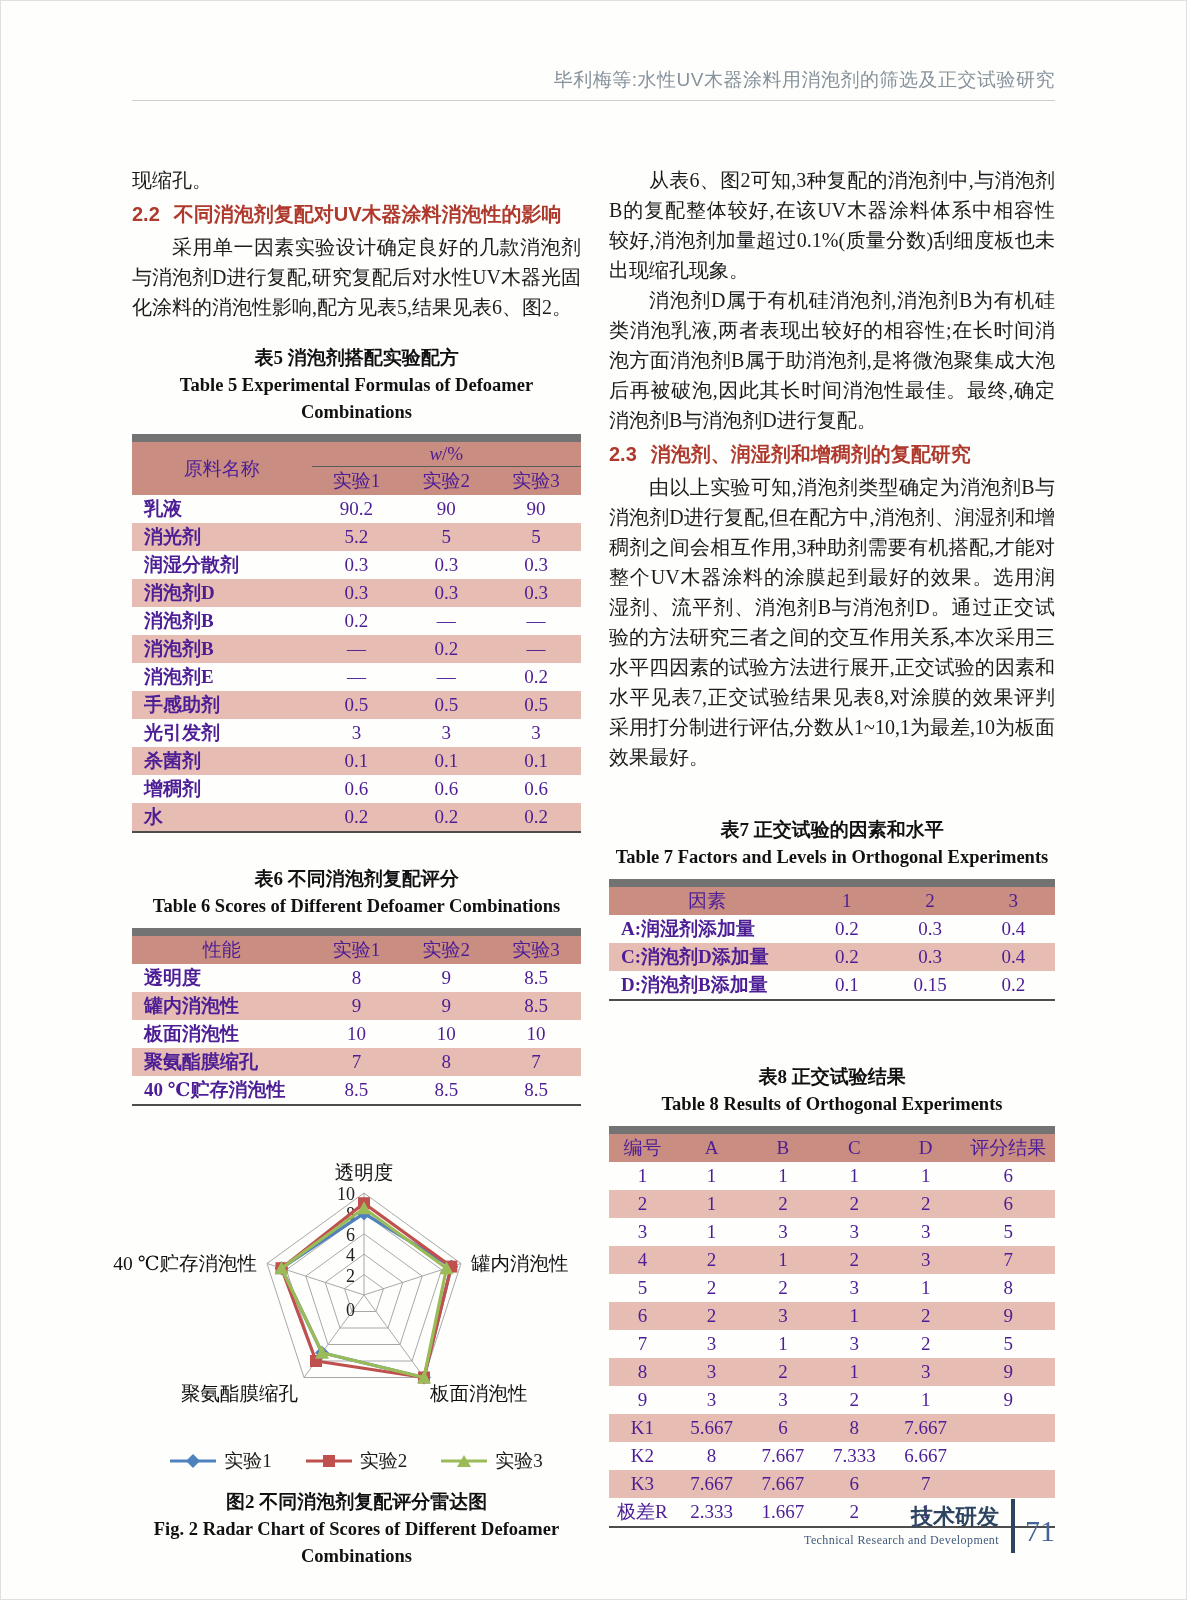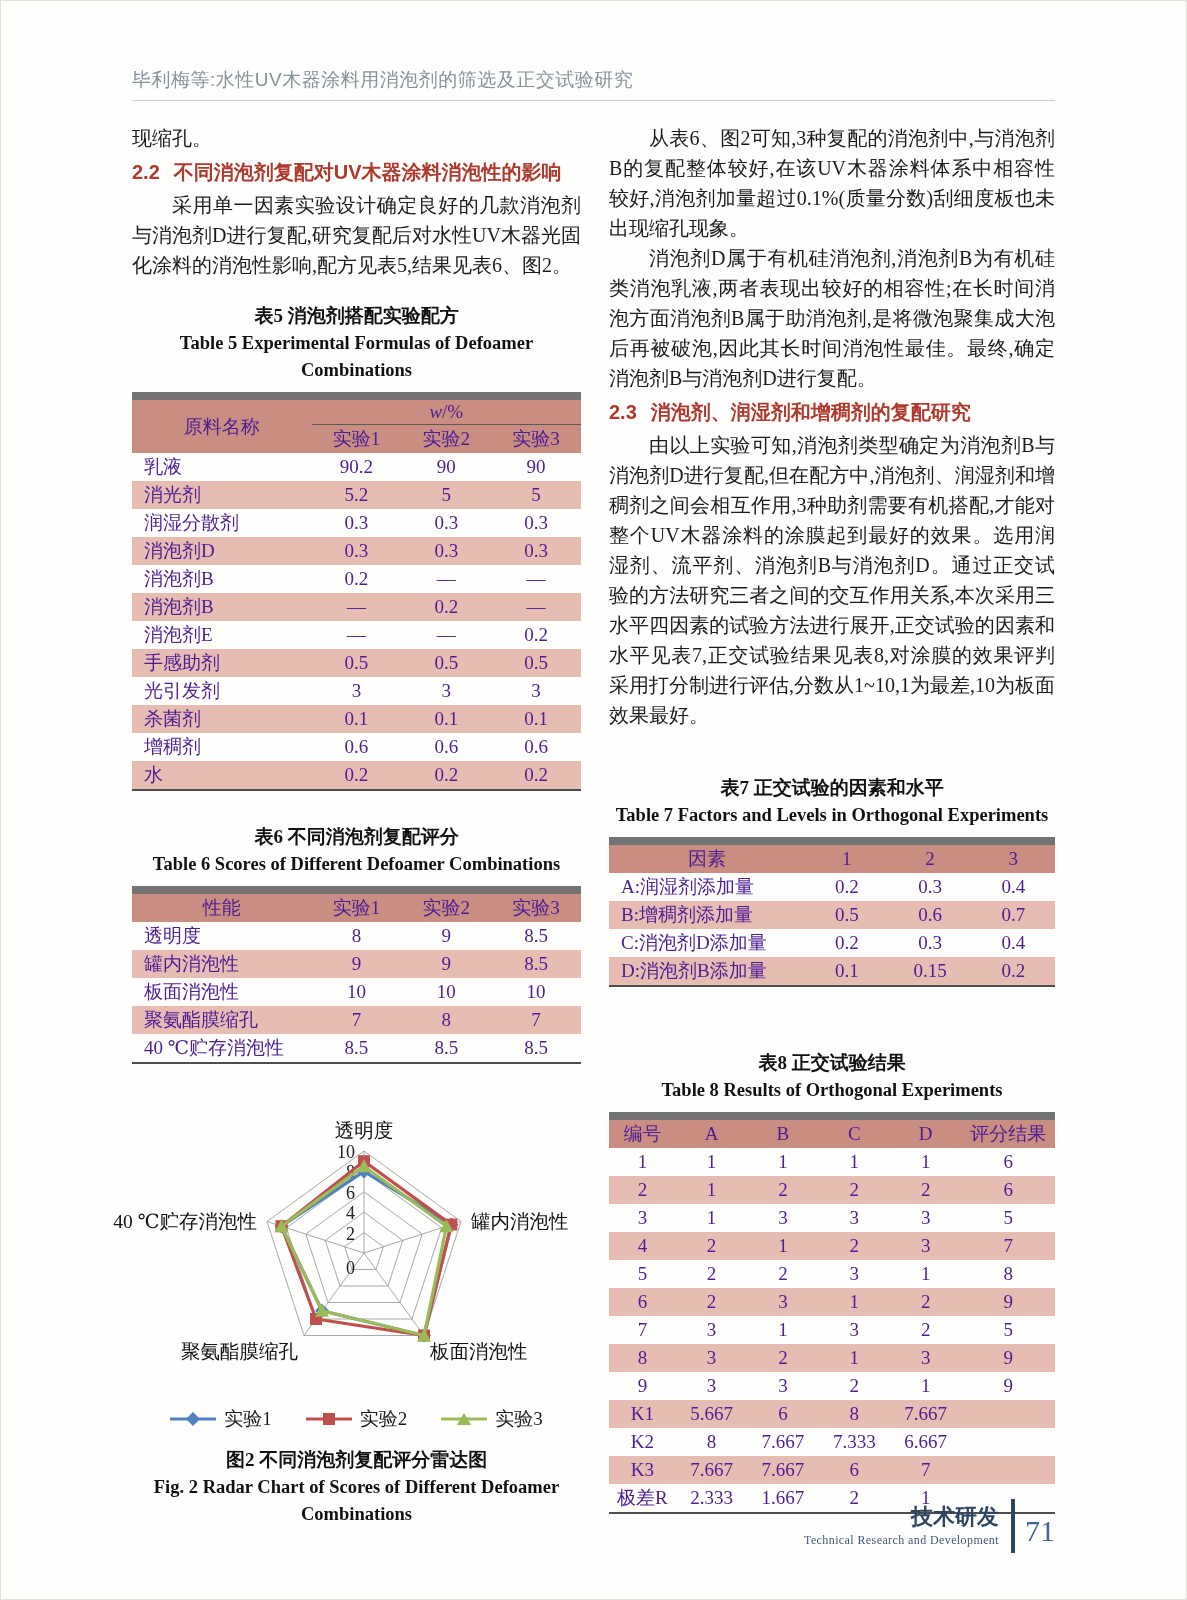--- a/index.html
+++ b/index.html
@@ -5,29 +5,29 @@
   * { margin:0; padding:0; box-sizing:border-box; }
   html,body { background:#ffffff; }
   .page {
     position:relative; width:1187px; height:1600px; margin:0 auto;
     background:#fefefd; border:1px solid #e2e0dd;
     font-family:"Liberation Serif","DejaVu Serif",serif;
     color:#1b1b1b; overflow:hidden;
   }
   .inner { padding:66px 131px 0 131px; }
 
-  .running-header { text-align:left; }
+  .running-header { text-align:right; }
   .running-title {
     font-family:"Liberation Sans","DejaVu Sans",sans-serif;
     font-size:19px; color:#87929b; letter-spacing:0.5px;
   }
   .header-rule { border:none; border-top:1px solid #cfcfcf; margin-top:7px; }
 
   .columns { display:flex; gap:28px; margin-top:22px; }
-  .col { width:449px; }
+  .col { width:449px;margin-top:42px; }
 
   .body-text { font-size:20px; line-height:30px; text-align:justify; color:#1b1b1b; }
   .indent { text-indent:2em; }
 
   .section-heading {
     font-family:"Liberation Sans","DejaVu Sans",sans-serif;
     font-weight:bold; color:#ae392c; font-size:20px; line-height:32px;
     margin:3px 0 2px 0; text-align:left;
   }
   .section-heading .sec-num { margin-right:14px;text-align:center; }
@@ -41,21 +41,21 @@
     font-weight:bold; font-size:18.5px; line-height:27px; color:#111;
     margin:0 auto; max-width:440px;
   }
 
   table { width:100%; border-collapse:collapse; table-layout:fixed;
           border-top:8px solid #737373; border-bottom:2px solid #4d4d4d;
           font-size:19px; color:#4c1d95; }
   th { background:#c98d82; font-weight:normal; }
   td, th { height:28px; text-align:center; padding:1px 3px; overflow:hidden; white-space:nowrap; }
   tbody tr:nth-child(even) td { background:#e6bcb3; }
-  .first-left tbody td:first-child { text-align:left; padding-left:12px; }
+  .first-left tbody td:first-child { text-align:left; padding-left:12px;font-weight:bold; }
   .t5 th:first-child, .t5 td:first-child { width:40%; }
   .t6 th:first-child, .t6 td:first-child { width:40%; }
   .t7 th:first-child, .t7 td:first-child { width:44%; }
   .t8 th:first-child, .t8 td:first-child { width:15%; }
   .t8 th:last-child, .t8 td:last-child { width:21%; }
   .w-head { border-bottom:1px solid #5a5a5a; }
   .w-italic { font-style:italic; }
 
   .tbl-caption-block { margin-top:22px; margin-bottom:8px; }
 
@@ -346,26 +346,20 @@
             </tr>
           </thead>
           <tbody>
               <tr>
                 <td>A:润湿剂添加量</td>
                 <td>0.2</td>
                 <td>0.3</td>
                 <td>0.4</td>
               </tr>
               <tr>
-                <td>B:增稠剂添加量</td>
-                <td>0.5</td>
-                <td>0.6</td>
-                <td>0.7</td>
-              </tr>
-              <tr>
                 <td>C:消泡剂D添加量</td>
                 <td>0.2</td>
                 <td>0.3</td>
                 <td>0.4</td>
               </tr>
               <tr>
                 <td>D:消泡剂B添加量</td>
                 <td>0.1</td>
                 <td>0.15</td>
                 <td>0.2</td>

